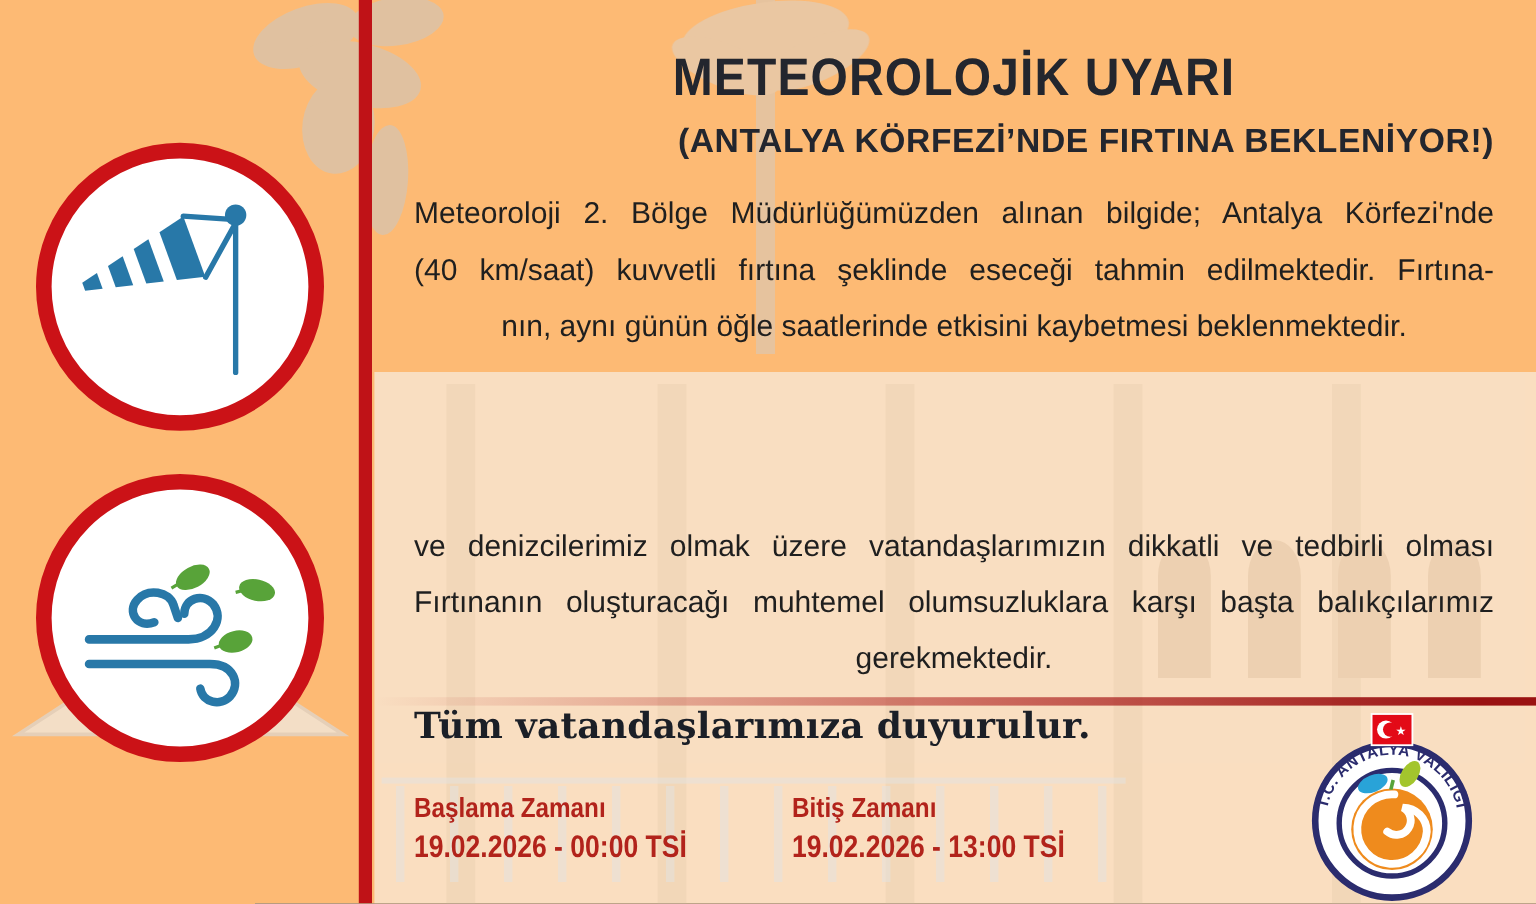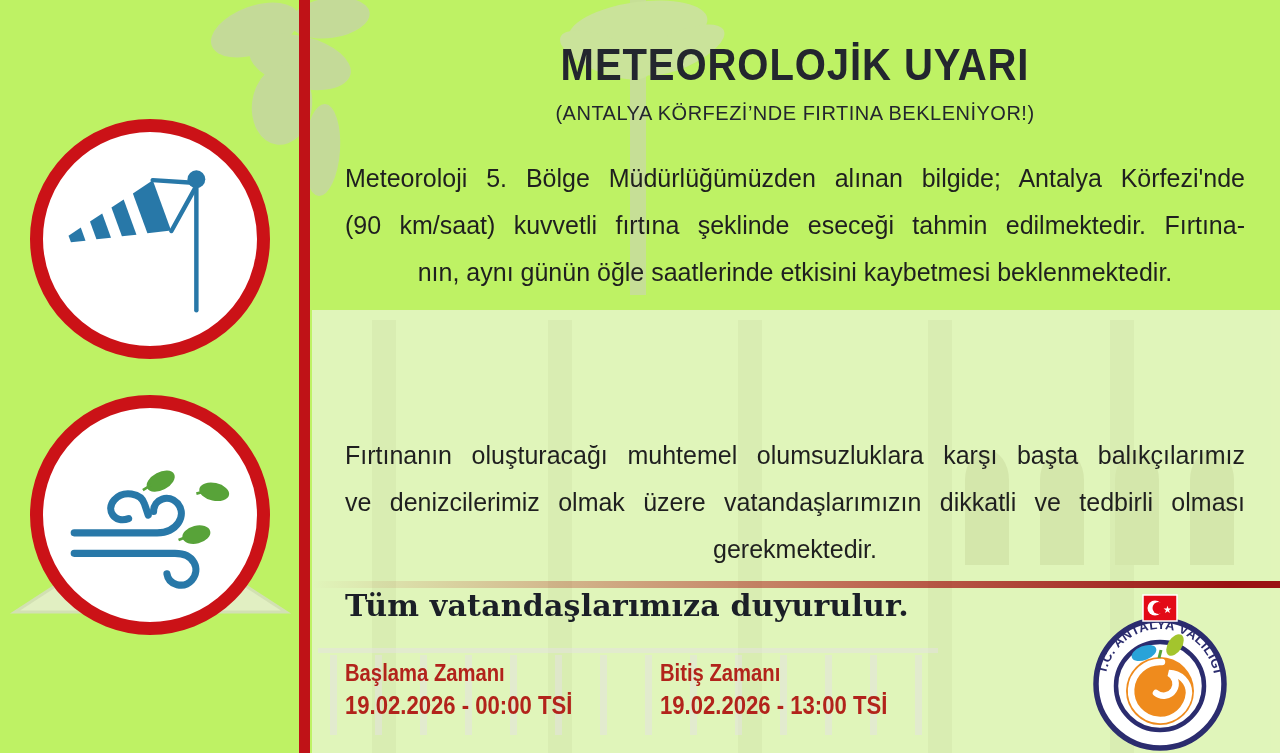--- a/index.html
+++ b/index.html
@@ -1,20 +1,20 @@
 <!DOCTYPE html>
 <html><head>
 <meta charset="utf-8">
 <style>
   * { margin: 0; padding: 0; box-sizing: border-box; }
   html,body { background:#888; }
   #poster {
     position: relative;
     width: 1280px; height: 753px;
-    background: #bef264;
+    background: #fdba74;
     overflow: hidden;
     font-family: "Liberation Sans", sans-serif;
   }
   
   #bg { position:absolute; inset:0; }
   
   #divider {
     position:absolute; left:299px; top:0; width:11px; height:753px;
     background:#bf1217;
   }
@@ -27,21 +27,21 @@
   #medallion-wind { top:395px; }
   .medallion svg { position:absolute; left:0; top:0; }
   
   #title {
     position:absolute; left:345px; top:40px; width:900px;
     text-align:center; font-weight:bold; font-size:44px; letter-spacing:1px;
     color:#23262e; transform:scaleX(0.91);
   }
   #subtitle {
     position:absolute; left:345px; top:102px; width:900px;
-    text-align:center; font-weight:normal; font-size:20px; letter-spacing:0.5px;
+    text-align:right; font-weight:bold; font-size:28px; letter-spacing:0.5px;
     color:#23262e;
   }
   .body-block { position:absolute; left:345px; width:900px; color:#1f1f1f;
     font-size:25px; line-height:47px; }
   #para1 { top:155px; }
   #para2 { top:432px; }
   .jline { text-align:justify; text-align-last:justify; }
   .lastline { text-align:center; }
   #red-rule {
     position:absolute; left:312px; top:581px; width:968px; height:7px;
@@ -151,28 +151,28 @@
         <ellipse cx="172" cy="142" rx="16" ry="10" transform="rotate(-14 172 142)"></ellipse>
         <path d="M112 92 L 122 86 M 172 96 L 180 94 M 152 148 L 160 145" stroke="#58a339" stroke-width="3" fill="none"></path>
       </g>
     </svg>
   </div>
 
   <div id="title">METEOROLOJİK UYARI</div>
   <div id="subtitle">(ANTALYA KÖRFEZİ’NDE FIRTINA BEKLENİYOR!)</div>
 
   <div class="body-block" id="para1">
-    <div class="jline">Meteoroloji 5. Bölge Müdürlüğümüzden alınan bilgide; Antalya Körfezi'nde</div>
-    <div class="jline">(90 km/saat) kuvvetli fırtına şeklinde eseceği tahmin edilmektedir. Fırtına-</div>
+    <div class="jline">Meteoroloji 2. Bölge Müdürlüğümüzden alınan bilgide; Antalya Körfezi'nde</div>
+    <div class="jline">(40 km/saat) kuvvetli fırtına şeklinde eseceği tahmin edilmektedir. Fırtına-</div>
     <div class="lastline">nın, aynı günün öğle saatlerinde etkisini kaybetmesi beklenmektedir.</div>
   </div>
 
   <div class="body-block" id="para2">
+    <div class="jline">ve denizcilerimiz olmak üzere vatandaşlarımızın dikkatli ve tedbirli olması</div>
     <div class="jline">Fırtınanın oluşturacağı muhtemel olumsuzluklara karşı başta balıkçılarımız</div>
-    <div class="jline">ve denizcilerimiz olmak üzere vatandaşlarımızın dikkatli ve tedbirli olması</div>
     <div class="lastline">gerekmektedir.</div>
   </div>
 
   <div id="red-rule"></div>
 
   <div id="announcement">Tüm vatandaşlarımıza duyurulur.</div>
 
   <div class="time-label" id="start-label">Başlama Zamanı</div>
   <div class="time-value" id="start-value">19.02.2026 - 00:00 TSİ</div>
   <div class="time-label" id="end-label">Bitiş Zamanı</div>

